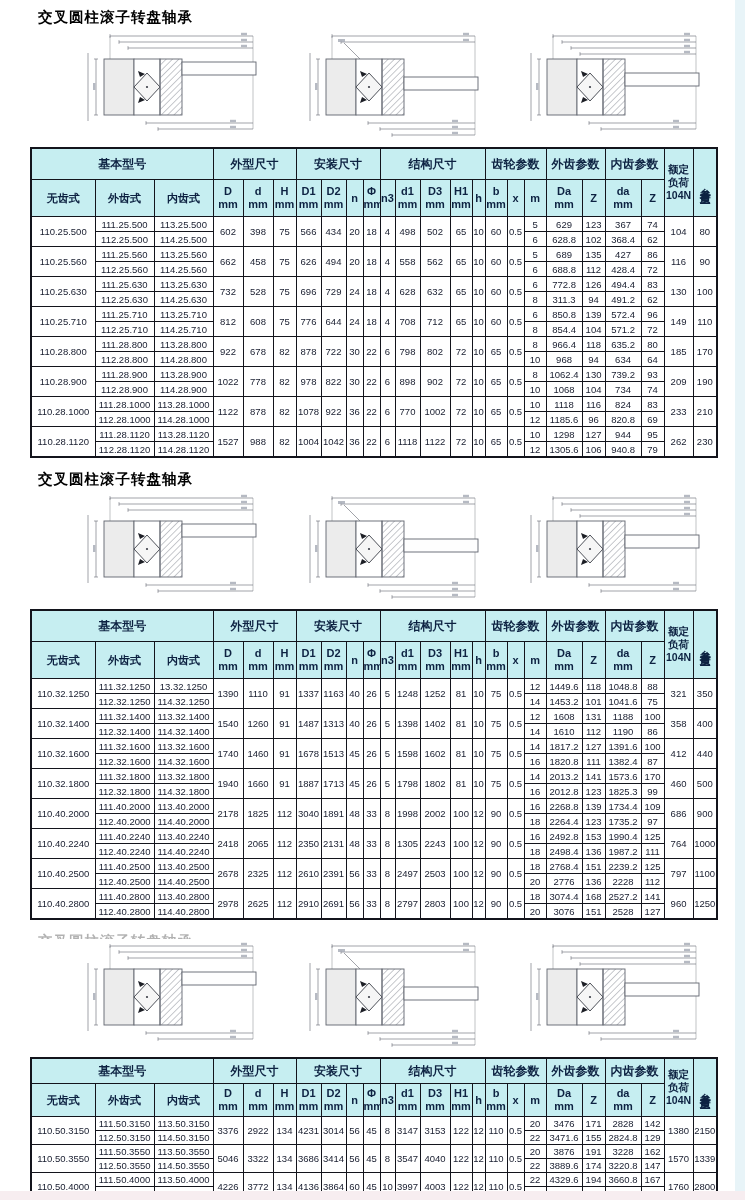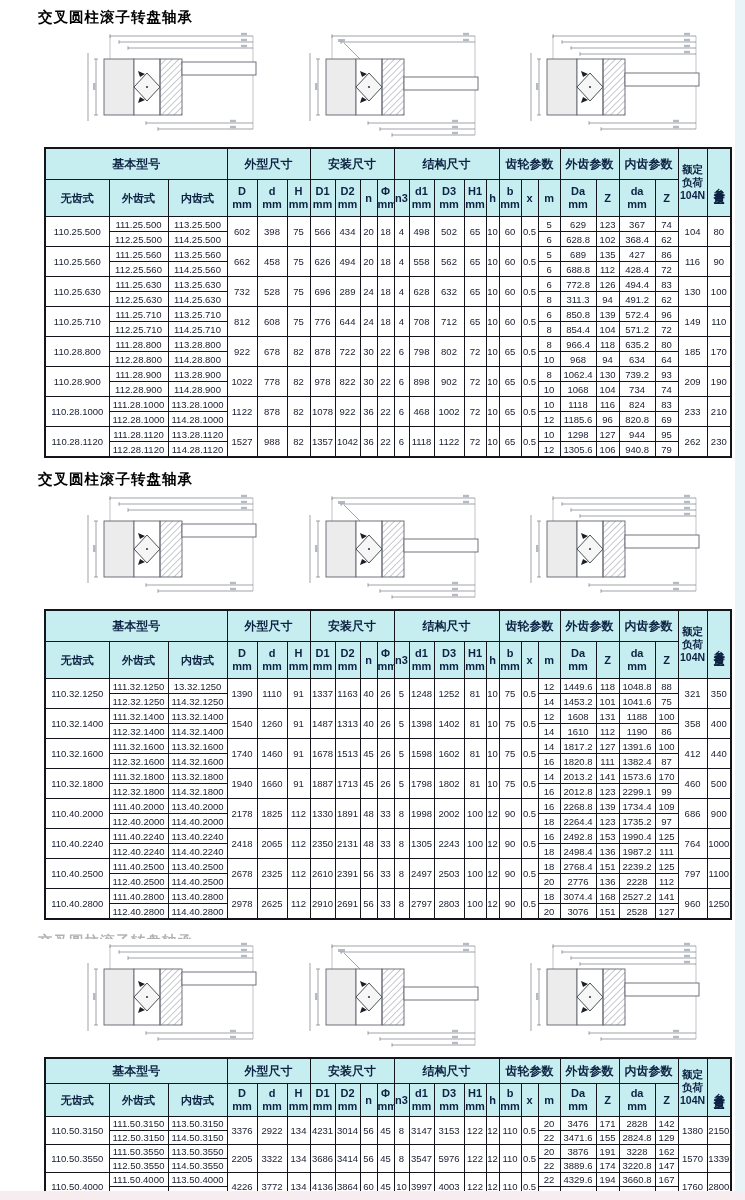--- a/index.html
+++ b/index.html
@@ -21,21 +21,21 @@
   .gap-top{margin-top:12px;}
 
   .diagrams{
     display:flex;justify-content:space-between;align-items:flex-start;
     margin:0 42px 4px 60px;height:112px;
   }
   .diagram{width:200px;height:110px;}
 
   table.spec{
     border-collapse:collapse;table-layout:fixed;width:559px;
-    margin-left:44px;border:2px solid #13141c;
+    margin-left:30px;border:2px solid #13141c;
   }
   .spec th,.spec td{
     border:1px solid #13141c;text-align:center;vertical-align:middle;
     padding:0;overflow:hidden;white-space:nowrap;
   }
   .spec thead th{background:#c6eef1;color:#0d2242;}
   .spec th.grp{font-size:12px;height:30px;font-weight:bold;}
   .spec th.sub{font-size:11px;height:36px;font-weight:bold;}
   .spec th.sub div{line-height:1.15;}
   .spec tbody td{font-size:9.5px;height:14px;color:#171c2e;background:#fff;}
@@ -367,21 +367,21 @@
             <td>72</td>
           </tr>
           <tr>
             <td class="model" rowspan="2">110.25.630</td>
             <td class="model">111.25.630</td>
             <td class="model">113.25.630</td>
             <td rowspan="2">732</td>
             <td rowspan="2">528</td>
             <td rowspan="2">75</td>
             <td rowspan="2">696</td>
-            <td rowspan="2">289</td>
+            <td rowspan="2">729</td>
             <td rowspan="2">24</td>
             <td rowspan="2">18</td>
             <td rowspan="2">4</td>
             <td rowspan="2">628</td>
             <td rowspan="2">632</td>
             <td rowspan="2">65</td>
             <td rowspan="2">10</td>
             <td rowspan="2">60</td>
             <td rowspan="2">0.5</td>
             <td>6</td>
@@ -511,21 +511,21 @@
             <td class="model">111.28.1000</td>
             <td class="model">113.28.1000</td>
             <td rowspan="2">1122</td>
             <td rowspan="2">878</td>
             <td rowspan="2">82</td>
             <td rowspan="2">1078</td>
             <td rowspan="2">922</td>
             <td rowspan="2">36</td>
             <td rowspan="2">22</td>
             <td rowspan="2">6</td>
-            <td rowspan="2">468</td>
+            <td rowspan="2">770</td>
             <td rowspan="2">1002</td>
             <td rowspan="2">72</td>
             <td rowspan="2">10</td>
             <td rowspan="2">65</td>
             <td rowspan="2">0.5</td>
             <td>10</td>
             <td>1118</td>
             <td>116</td>
             <td>824</td>
             <td>83</td>
@@ -541,21 +541,21 @@
             <td>820.8</td>
             <td>69</td>
           </tr>
           <tr>
             <td class="model" rowspan="2">110.28.1120</td>
             <td class="model">111.28.1120</td>
             <td class="model">113.28.1120</td>
             <td rowspan="2">1527</td>
             <td rowspan="2">988</td>
             <td rowspan="2">82</td>
-            <td rowspan="2">1357</td>
+            <td rowspan="2">1004</td>
             <td rowspan="2">1042</td>
             <td rowspan="2">36</td>
             <td rowspan="2">22</td>
             <td rowspan="2">6</td>
             <td rowspan="2">1118</td>
             <td rowspan="2">1122</td>
             <td rowspan="2">72</td>
             <td rowspan="2">10</td>
             <td rowspan="2">65</td>
             <td rowspan="2">0.5</td>
@@ -943,31 +943,31 @@
             <td>170</td>
             <td rowspan="2">460</td>
             <td rowspan="2">500</td>
           </tr>
           <tr>
             <td class="model">112.32.1800</td>
             <td class="model">114.32.1800</td>
             <td>16</td>
             <td>2012.8</td>
             <td>123</td>
-            <td>2299.1</td>
+            <td>1825.3</td>
             <td>99</td>
           </tr>
           <tr>
             <td class="model" rowspan="2">110.40.2000</td>
             <td class="model">111.40.2000</td>
             <td class="model">113.40.2000</td>
             <td rowspan="2">2178</td>
             <td rowspan="2">1825</td>
             <td rowspan="2">112</td>
-            <td rowspan="2">1330</td>
+            <td rowspan="2">3040</td>
             <td rowspan="2">1891</td>
             <td rowspan="2">48</td>
             <td rowspan="2">33</td>
             <td rowspan="2">8</td>
             <td rowspan="2">1998</td>
             <td rowspan="2">2002</td>
             <td rowspan="2">100</td>
             <td rowspan="2">12</td>
             <td rowspan="2">90</td>
             <td rowspan="2">0.5</td>
@@ -1362,30 +1362,30 @@
             <td>22</td>
             <td>3471.6</td>
             <td>155</td>
             <td>2824.8</td>
             <td>129</td>
           </tr>
           <tr>
             <td class="model" rowspan="2">110.50.3550</td>
             <td class="model">111.50.3550</td>
             <td class="model">113.50.3550</td>
-            <td rowspan="2">2205</td>
+            <td rowspan="2">5046</td>
             <td rowspan="2">3322</td>
             <td rowspan="2">134</td>
             <td rowspan="2">3686</td>
             <td rowspan="2">3414</td>
             <td rowspan="2">56</td>
             <td rowspan="2">45</td>
             <td rowspan="2">8</td>
             <td rowspan="2">3547</td>
-            <td rowspan="2">5976</td>
+            <td rowspan="2">4040</td>
             <td rowspan="2">122</td>
             <td rowspan="2">12</td>
             <td rowspan="2">110</td>
             <td rowspan="2">0.5</td>
             <td>20</td>
             <td>3876</td>
             <td>191</td>
             <td>3228</td>
             <td>162</td>
             <td rowspan="2">1570</td>

